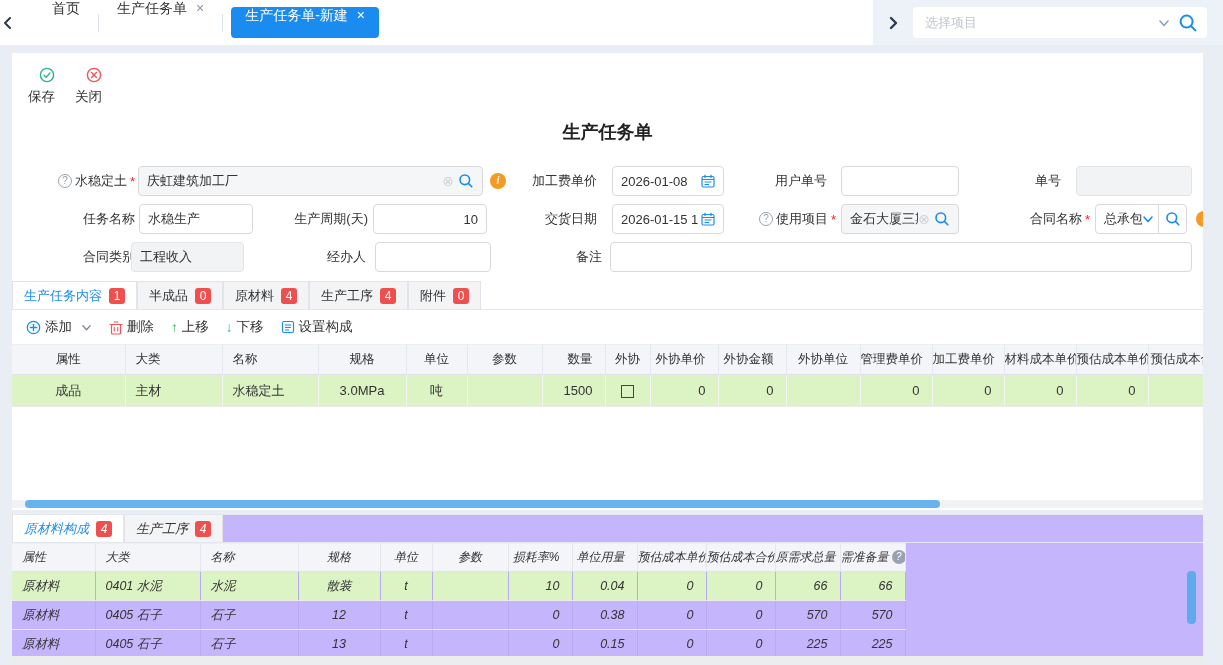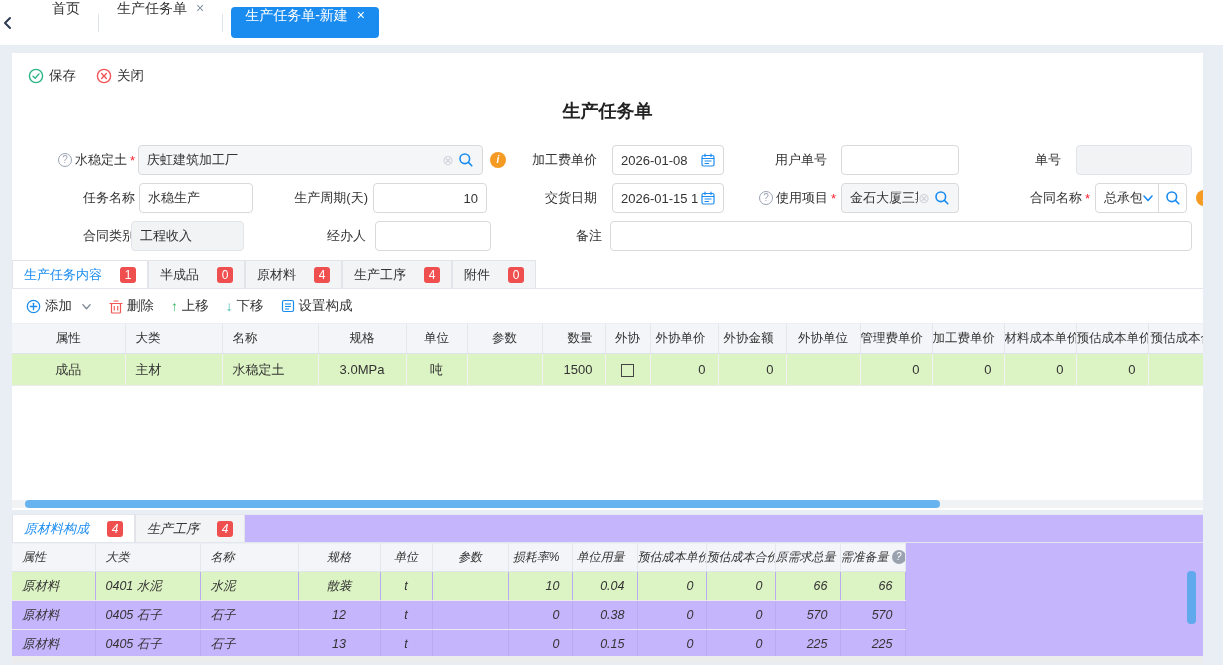--- a/index.html
+++ b/index.html
@@ -17,41 +17,41 @@
   .topbar-right { margin-left:auto; height:45px; width:350px; background:#edf1f8; display:flex; align-items:center; gap:12px; padding:0 16px 0 12px; }
   .nav-fwd { color:#2c3a52; cursor:pointer; }
   .proj-select { flex:1; height:31px; background:#fff; border-radius:4px; display:flex; align-items:center; padding:0 9px 0 12px; gap:8px; }
   .proj-select .ph { flex:1; color:#c0c6d2; font-size:13px; }
 
   
   .card  { margin:8px 20px 0 12px; background:#fff; height:457px; position:relative; overflow:hidden; }
   .card2 { margin:4px 20px 0 12px; background:#c4b5fd; height:149px; position:relative; overflow:hidden; border-top:1px solid #e4e7ee;font-style:italic; }
 
   .doc-actions { padding:14px 0 0 16px; display:flex; gap:20px; }
-  .act { display:flex; align-items:center; gap:5px; font-size:13.5px; cursor:pointer; }
+  .act { display:flex; align-items:flex-end; gap:5px; font-size:13.5px; cursor:pointer;flex-direction:column; }
 
   .doc-title { text-align:center; font-size:18px; font-weight:bold; color:#222; margin-top:14px; height:22px; }
 
   
   .form { position:relative; height:140px; }
   .flabel { position:absolute; height:30px; display:flex; align-items:center; justify-content:flex-end; gap:3px; font-size:13px; color:#333; white-space:nowrap; }
   .fi { position:absolute; height:30px; border:1px solid #d9d9d9; border-radius:4px; background:#fff; display:flex; align-items:center; padding:0 8px; font-size:13px; color:#333; overflow:hidden; white-space:nowrap; }
   .fi.gray { background:#f5f6f8; }
   .fi.dis  { background:#f2f3f5; border-color:#e2e4e9; }
   .fi .val { flex:1; overflow:hidden; white-space:nowrap; }
   .fi .val.r { text-align:right; }
   .req { color:#f5222d; }
   .qmark { width:14px; height:14px; border:1px solid #9aa3b2; border-radius:50%; color:#9aa3b2; font-size:10px; line-height:12px; text-align:center; display:inline-block; }
   .clearx { color:#cfd3da; font-size:14px; margin-right:4px; }
   .infoi { position:absolute; width:16px; height:16px; border-radius:50%; background:#f59a23; color:#fff; font-size:10px; font-weight:bold; text-align:center; line-height:16px; font-style:italic; }
   .combo-sep { width:1px; height:28px; background:#d9d9d9; margin:0 6px 0 4px; }
 
   
   .ctabs { display:flex; align-items:flex-end; height:28px; border-bottom:1px solid #e3e6ec; }
-  .ctab { display:flex; align-items:center; gap:18px; height:28px; padding:0 11px; background:#f3f4f6; border:1px solid #e2e4e9; border-bottom:none; font-size:13px; color:#333; cursor:pointer; }
+  .ctab { display:flex; align-items:center; gap:7px; height:28px; padding:0 11px; background:#f3f4f6; border:1px solid #e2e4e9; border-bottom:none; font-size:13px; color:#333; cursor:pointer; }
   .ctab.active { background:#fff; color:#1a8cf0; }
   .badge { min-width:16px; height:16px; padding:0 3px; background:#f04f4f; color:#fff; border-radius:3px; font-size:12px; line-height:16px; text-align:center; }
 
   .grid-toolbar { height:34px; display:flex; align-items:center; gap:17px; padding-left:14px; font-size:13.5px; color:#333; }
   .gt { display:flex; align-items:center; gap:4px; cursor:pointer; }
   .arrow-up { color:#2db35a; font-weight:bold; }
   .arrow-dn { color:#2bb3a3; font-weight:bold; }
 
   
   table { border-collapse:collapse; table-layout:fixed; }
@@ -88,20 +88,37 @@
   </div>
   <div class="nav-sep"></div>
   <div class="nav-tab">
     <span>生产任务单</span>
     <span class="x">×</span>
   </div>
   <div class="nav-sep"></div>
   <div class="nav-tab active">
     <span>生产任务单-新建</span>
     <span class="x">×</span>
+  </div>
+  <div class="topbar-right">
+    <div class="nav-fwd">
+      <svg width="16" height="16" viewBox="0 0 16 16">
+          <polyline points="6,3 11,8 6,13" fill="none" stroke="#2c3a52" stroke-width="2.4" stroke-linecap="round" stroke-linejoin="round"></polyline>
+        </svg>
+    </div>
+    <div class="proj-select">
+      <span class="ph">选择项目</span>
+      <svg width="12" height="12" viewBox="0 0 12 12">
+          <polyline points="2,4 6,8.5 10,4" fill="none" stroke="#8fa3c0" stroke-width="1.6" stroke-linecap="round" stroke-linejoin="round"></polyline>
+        </svg>
+      <svg width="20" height="20" viewBox="0 0 20 20">
+          <circle cx="8.6" cy="8.6" r="6" fill="none" stroke="#1a8cf0" stroke-width="2"></circle>
+          <line x1="13.2" y1="13.2" x2="17.4" y2="17.4" stroke="#1a8cf0" stroke-width="2" stroke-linecap="round"></line>
+        </svg>
+    </div>
   </div>
 </div>
 
 <div class="card">
 
   <div class="doc-actions">
     <div class="act">
       <svg width="16" height="16" viewBox="0 0 16 16">
           <circle cx="8" cy="8" r="6.6" fill="none" stroke="#2db489" stroke-width="1.4"></circle>
           <polyline points="5,8.2 7.2,10.3 11,5.9" fill="none" stroke="#2db489" stroke-width="1.4" stroke-linecap="round" stroke-linejoin="round"></polyline>

